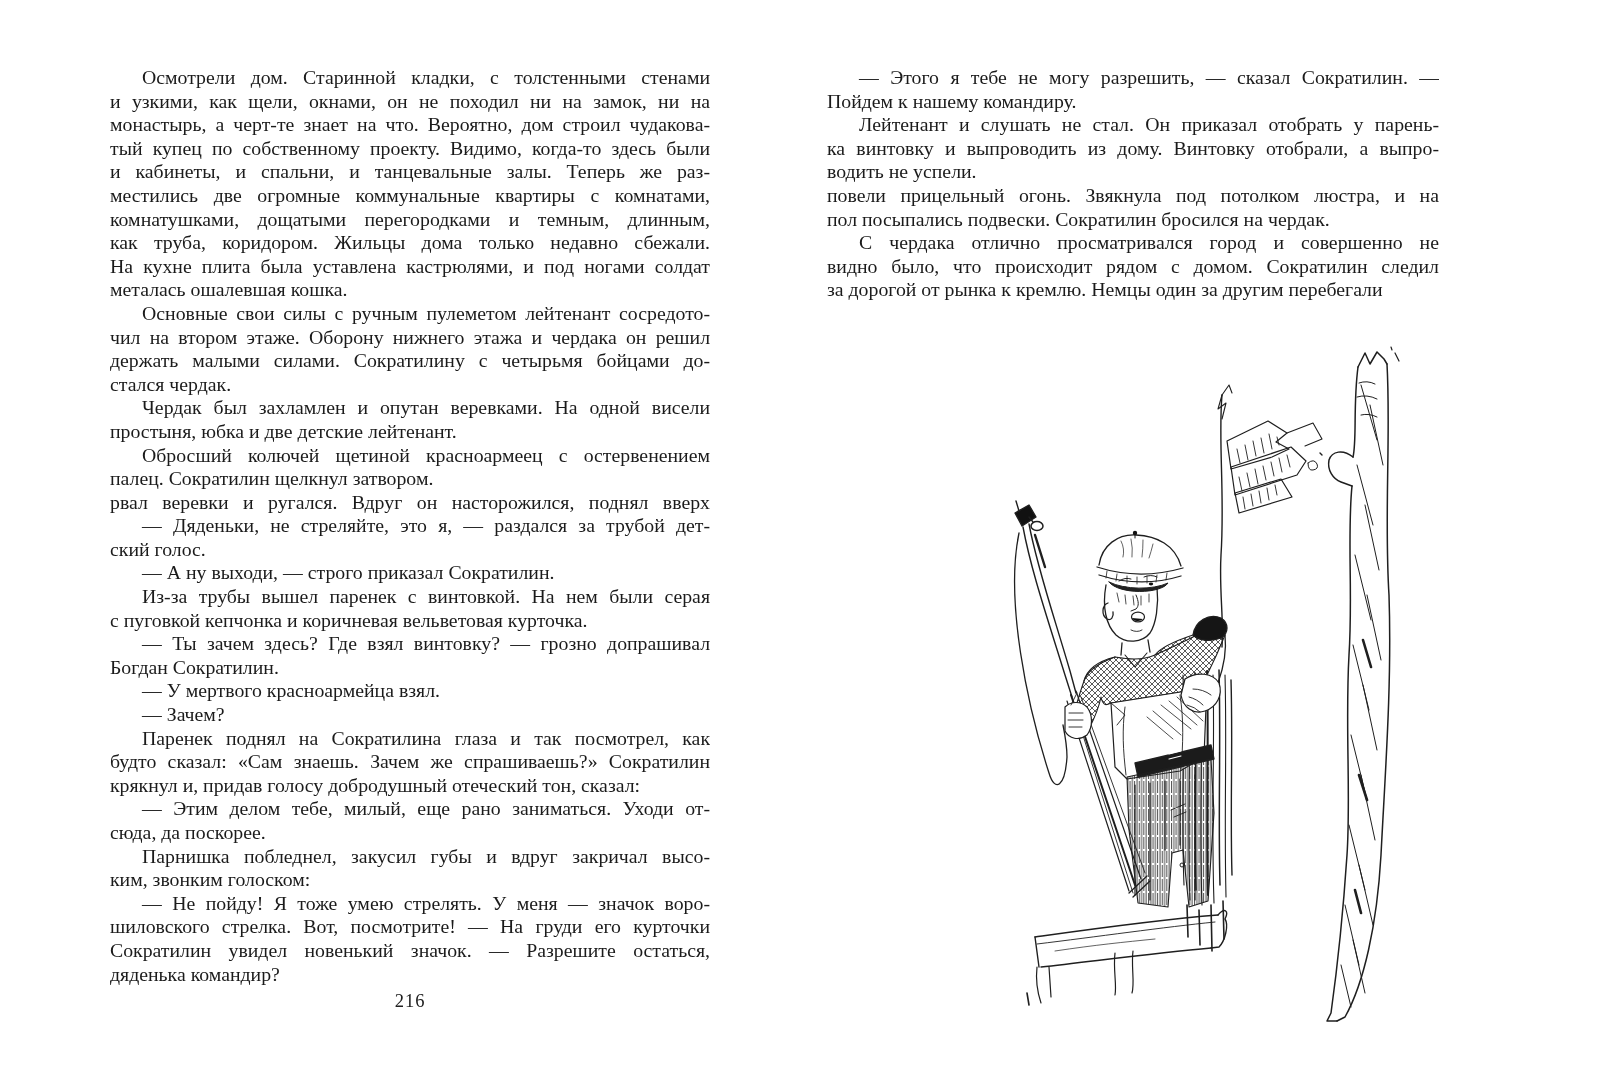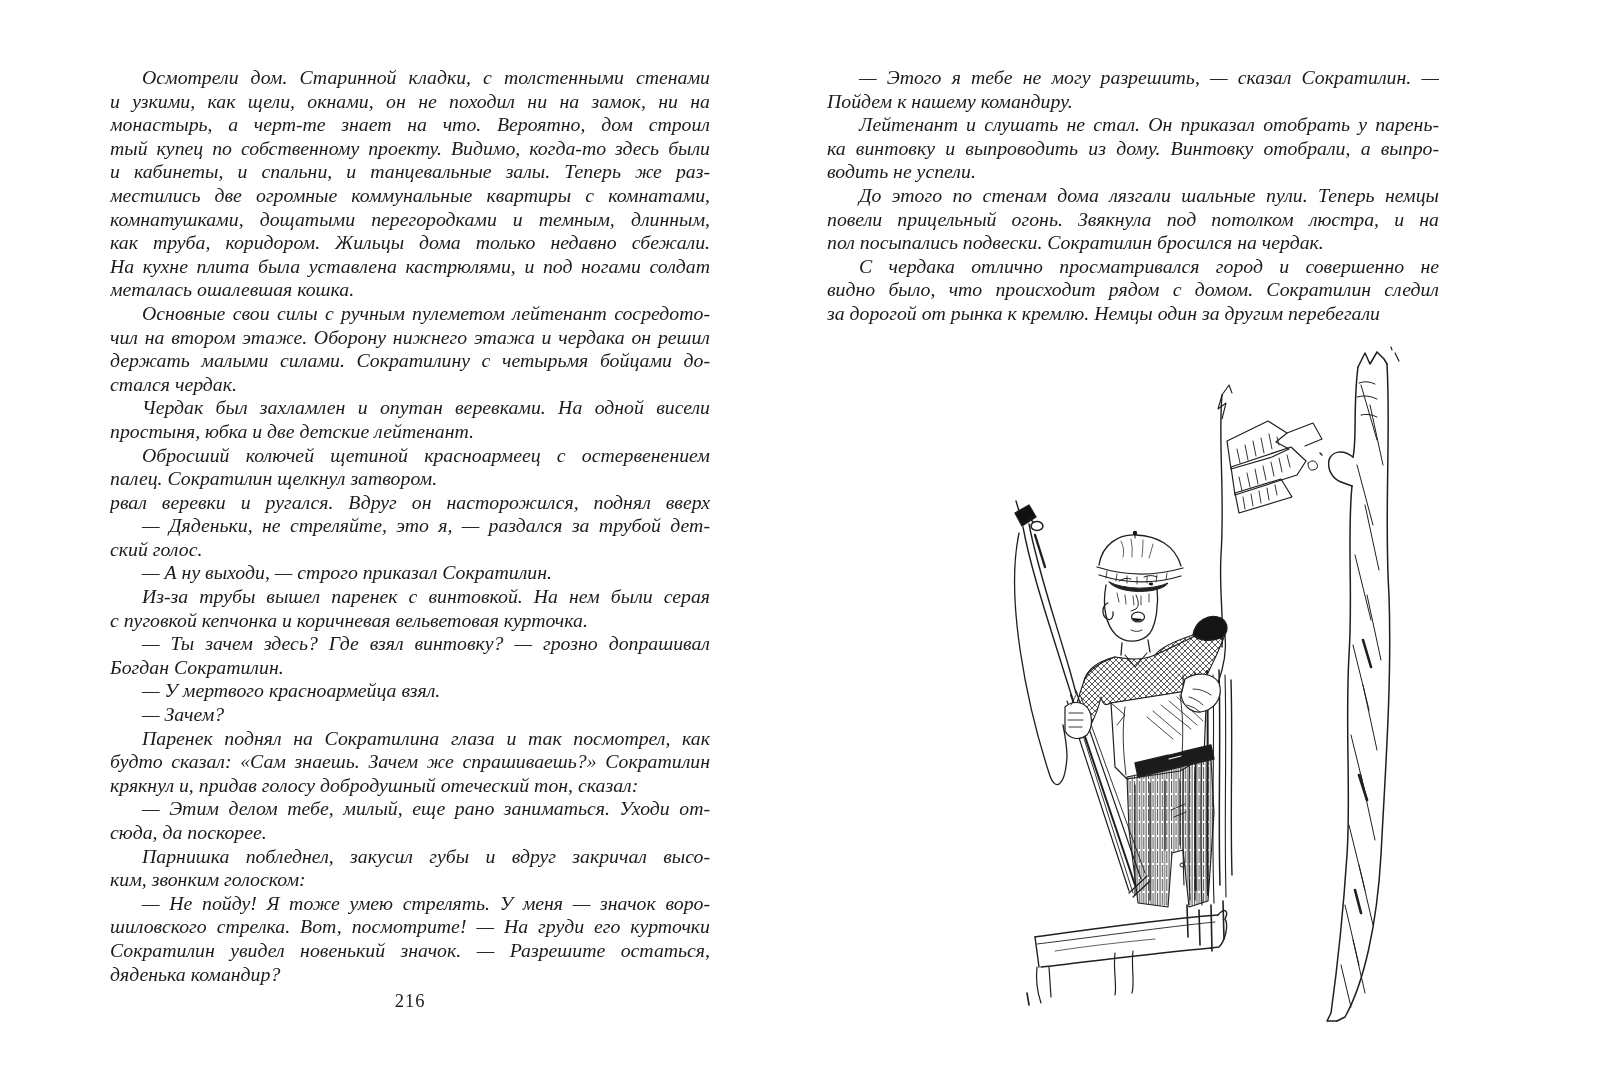--- a/index.html
+++ b/index.html
@@ -12,21 +12,21 @@
   .text-col{
     position:absolute;top:66px;
     font-size:19.8px;
   }
   #left-col{left:110px;width:600px;}
   #right-col{left:827px;width:612px;}
   .para{margin:0;padding:0;}
   .line{
     height:23.6px;line-height:23.6px;
     text-align:justify;text-align-last:justify;
-    overflow:hidden;white-space:normal;font-style:italic;
+    overflow:hidden;white-space:normal;
   }
   .line.first{text-indent:32px;}
   .line.last{text-align-last:left;}
   .page-number{
     position:absolute;left:110px;top:991px;width:600px;
     text-align:center;font-size:18.5px;letter-spacing:1px;color:#202020;
   }
   figure.illus{position:absolute;left:975px;top:345px;width:460px;height:678px;margin:0;}
   figure.illus svg{display:block;width:100%;height:100%;}
   .ink{stroke:#1f1f1f;fill:none;stroke-linecap:round;stroke-linejoin:round;}
@@ -114,21 +114,20 @@
         <div class="para">
           <div class="line first">— Этого я тебе не могу разрешить, — сказал Сократилин. —</div>
           <div class="line last">Пойдем к нашему командиру.</div>
         </div>
         <div class="para">
           <div class="line first">Лейтенант и слушать не стал. Он приказал отобрать у парень-</div>
           <div class="line">ка винтовку и выпроводить из дому. Винтовку отобрали, а выпро-</div>
           <div class="line last">водить не успели.</div>
         </div>
         <div class="para">
-          <div class="line first">До этого по стенам дома лязгали шальные пули. Теперь немцы</div>
           <div class="line">повели прицельный огонь. Звякнула под потолком люстра, и на</div>
           <div class="line last">пол посыпались подвески. Сократилин бросился на чердак.</div>
         </div>
         <div class="para">
           <div class="line first">С чердака отлично просматривался город и совершенно не</div>
           <div class="line">видно было, что происходит рядом с домом. Сократилин следил</div>
           <div class="line last">за дорогой от рынка к кремлю. Немцы один за другим перебегали</div>
         </div>
       </div>
 

